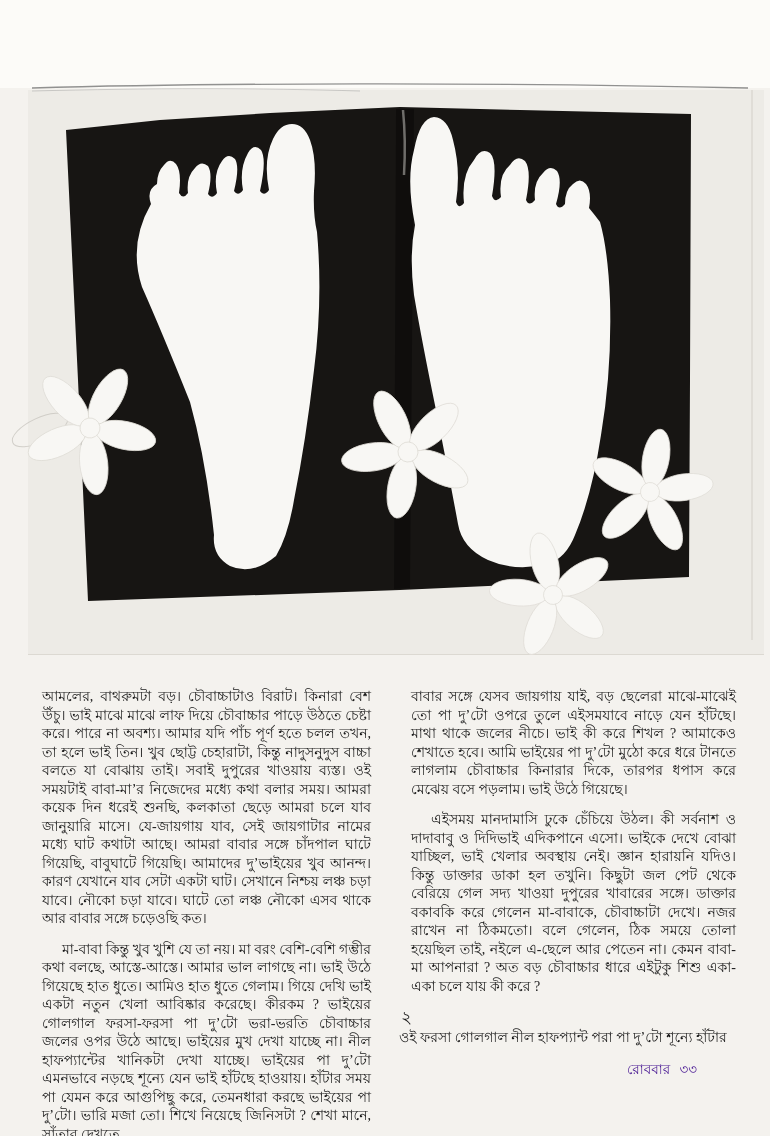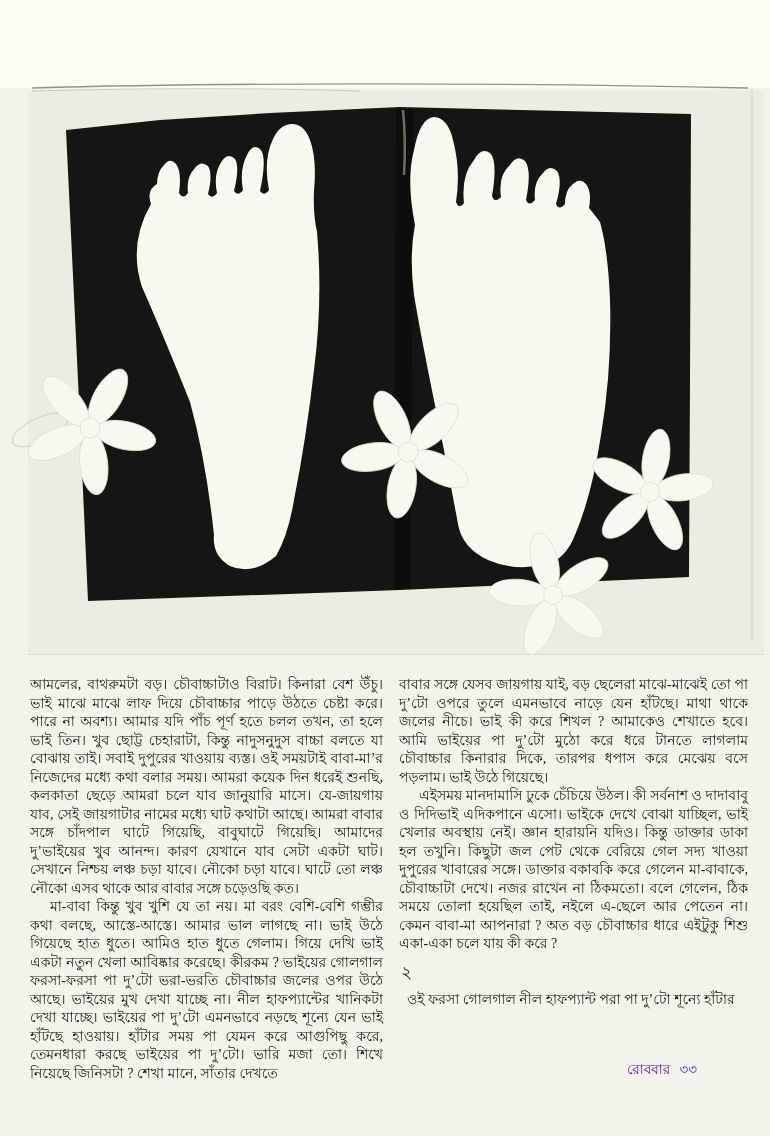--- a/index.html
+++ b/index.html
@@ -29,29 +29,29 @@
     position:absolute;left:0;top:676px;width:770px;
     color:#191919;
   }
   .col{
     position:absolute;top:0;
     font-size:14px;line-height:18.5px;
   }
   .col-left{left:30px;width:353px;}
   .col-right{left:399px;width:349px;}
   .para{
-    margin:0;text-align:justify;
+    margin:12px;text-align:justify;
   }
   .para.indent{text-indent:20px;}
   .section-number{
     margin:9px 0 1px 2px;
     font-size:17px;line-height:20px;
   }
   .section-opening{
-    margin:8px;text-align:left;
+    margin:0;text-align:left;
   }
   .footer{
     position:absolute;top:1061px;right:73px;
     font-size:13.5px;line-height:18px;color:#4c1d95;
     word-spacing:6px;white-space:nowrap;
   }
 </style>
 </head>
 <body>
 
@@ -116,21 +116,21 @@
 
   <div class="text-area">
 
     <div class="col col-left">
         <p class="para">আমলের, বাথরুমটা বড়। চৌবাচ্চাটাও বিরাট। কিনারা বেশ উঁচু। ভাই মাঝে মাঝে লাফ দিয়ে চৌবাচ্চার পাড়ে উঠতে চেষ্টা করে। পারে না অবশ্য। আমার যদি পাঁচ পূর্ণ হতে চলল তখন, তা হলে ভাই তিন। খুব ছোট্ট চেহারাটা, কিন্তু নাদুসনুদুস বাচ্চা বলতে যা বোঝায় তাই। সবাই দুপুরের খাওয়ায় ব্যস্ত। ওই সময়টাই বাবা-মা’র নিজেদের মধ্যে কথা বলার সময়। আমরা কয়েক দিন ধরেই শুনছি, কলকাতা ছেড়ে আমরা চলে যাব জানুয়ারি মাসে। যে-জায়গায় যাব, সেই জায়গাটার নামের মধ্যে ঘাট কথাটা আছে। আমরা বাবার সঙ্গে চাঁদপাল ঘাটে গিয়েছি, বাবুঘাটে গিয়েছি। আমাদের দু’ভাইয়ের খুব আনন্দ। কারণ যেখানে যাব সেটা একটা ঘাট। সেখানে নিশ্চয় লঞ্চ চড়া যাবে। নৌকো চড়া যাবে। ঘাটে তো লঞ্চ নৌকো এসব থাকে আর বাবার সঙ্গে চড়েওছি কত।</p>
         <p class="para indent">মা-বাবা কিন্তু খুব খুশি যে তা নয়। মা বরং বেশি-বেশি গম্ভীর কথা বলছে, আস্তে-আস্তে। আমার ভাল লাগছে না। ভাই উঠে গিয়েছে হাত ধুতে। আমিও হাত ধুতে গেলাম। গিয়ে দেখি ভাই একটা নতুন খেলা আবিষ্কার করেছে। কীরকম ? ভাইয়ের গোলগাল ফরসা-ফরসা পা দু’টো ভরা-ভরতি চৌবাচ্চার জলের ওপর উঠে আছে। ভাইয়ের মুখ দেখা যাচ্ছে না। নীল হাফপ্যান্টের খানিকটা দেখা যাচ্ছে। ভাইয়ের পা দু’টো এমনভাবে নড়ছে শূন্যে যেন ভাই হাঁটছে হাওয়ায়। হাঁটার সময় পা যেমন করে আগুপিছু করে, তেমনধারা করছে ভাইয়ের পা দু’টো। ভারি মজা তো। শিখে নিয়েছে জিনিসটা ? শেখা মানে, সাঁতার দেখতে</p>
       </div>
 
     <div class="col col-right">
       <div>
-          <p class="para">বাবার সঙ্গে যেসব জায়গায় যাই, বড় ছেলেরা মাঝে-মাঝেই তো পা দু’টো ওপরে তুলে এমনভাবে নাড়ে যেন হাঁটছে। মাথা থাকে জলের নীচে। ভাই কী করে শিখল ? আমাকেও শেখাতে হবে। আমি ভাইয়ের পা দু’টো মুঠো করে ধরে টানতে লাগলাম চৌবাচ্চার কিনারার দিকে, তারপর ধপাস করে মেঝেয় বসে পড়লাম। ভাই উঠে গিয়েছে।</p>
+          <p class="para">বাবার সঙ্গে যেসব জায়গায় যাই, বড় ছেলেরা মাঝে-মাঝেই তো পা দু’টো ওপরে তুলে এইসমযাবে নাড়ে যেন হাঁটছে। মাথা থাকে জলের নীচে। ভাই কী করে শিখল ? আমাকেও শেখাতে হবে। আমি ভাইয়ের পা দু’টো মুঠো করে ধরে টানতে লাগলাম চৌবাচ্চার কিনারার দিকে, তারপর ধপাস করে মেঝেয় বসে পড়লাম। ভাই উঠে গিয়েছে।</p>
           <p class="para indent">এইসময় মানদামাসি ঢুকে চেঁচিয়ে উঠল। কী সর্বনাশ ও দাদাবাবু ও দিদিভাই এদিকপানে এসো। ভাইকে দেখে বোঝা যাচ্ছিল, ভাই খেলার অবস্থায় নেই। জ্ঞান হারায়নি যদিও। কিন্তু ডাক্তার ডাকা হল তখুনি। কিছুটা জল পেট থেকে বেরিয়ে গেল সদ্য খাওয়া দুপুরের খাবারের সঙ্গে। ডাক্তার বকাবকি করে গেলেন মা-বাবাকে, চৌবাচ্চাটা দেখে। নজর রাখেন না ঠিকমতো। বলে গেলেন, ঠিক সময়ে তোলা হয়েছিল তাই, নইলে এ-ছেলে আর পেতেন না। কেমন বাবা-মা আপনারা ? অত বড় চৌবাচ্চার ধারে এইটুকু শিশু একা-একা চলে যায় কী করে ?</p>
         </div>
       <p class="section-number">২</p>
       <p class="para section-opening">ওই ফরসা গোলগাল নীল হাফপ্যান্ট পরা পা দু’টো শূন্যে হাঁটার</p>
     </div>
 
   </div>
 
   <div class="footer">
     <span>রোববার</span>

